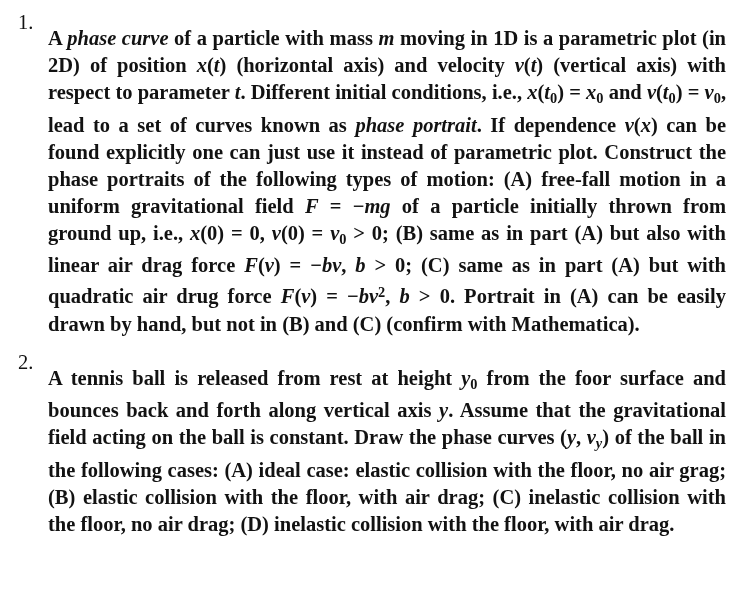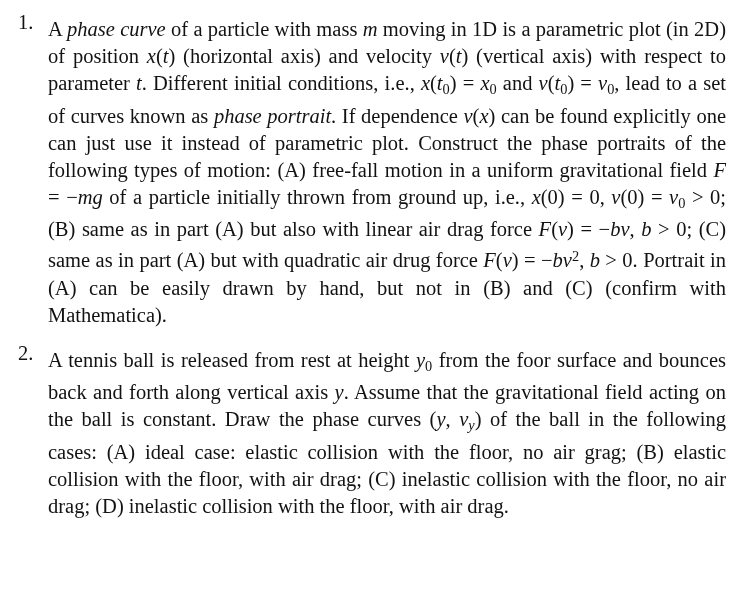--- a/index.html
+++ b/index.html
@@ -27,22 +27,23 @@
   .problem + .problem {
     margin-top: 11px;
   }
   .num {
     flex: 0 0 22px;
     margin-left: 18px;
     white-space: nowrap;
   }
   .body {
     flex: 1;
-    margin: 7px 17px 0 8px;
+    margin: 16px 17px 0 8px;
     text-align: justify;
+    font-weight: bold;
   }
   
   .seg-i, .seg-m { font-style: italic; }
   .seg-sub  { font-size: 70%; vertical-align: -0.25em; letter-spacing: 0; }
   .seg-subi { font-size: 70%; vertical-align: -0.25em; font-style: italic; }
   .seg-sup  { font-size: 70%; vertical-align: 0.45em; }
 </style>
 </head>
 <body>
 

